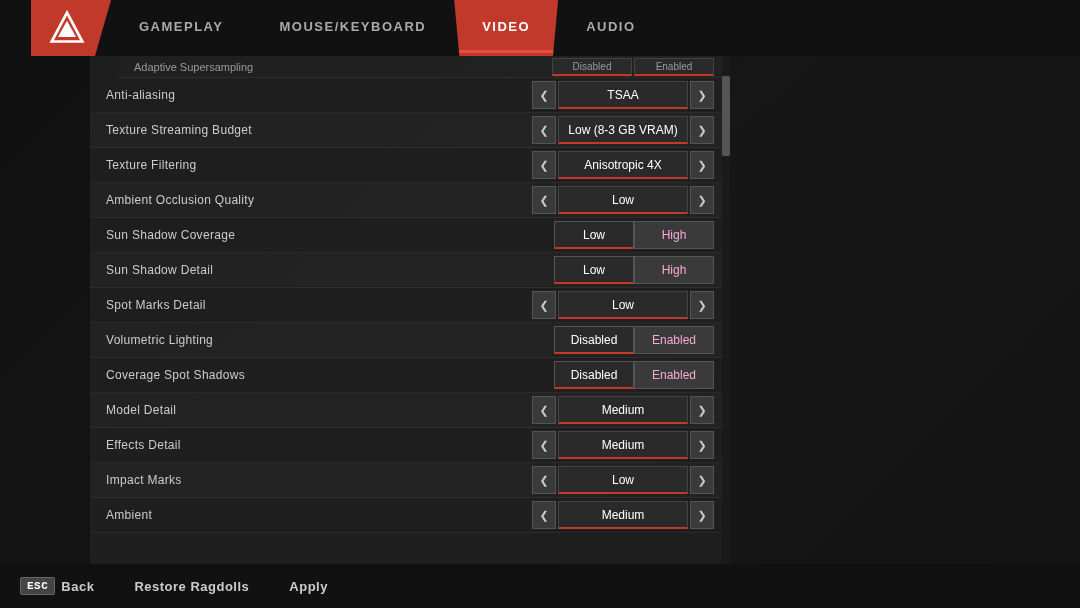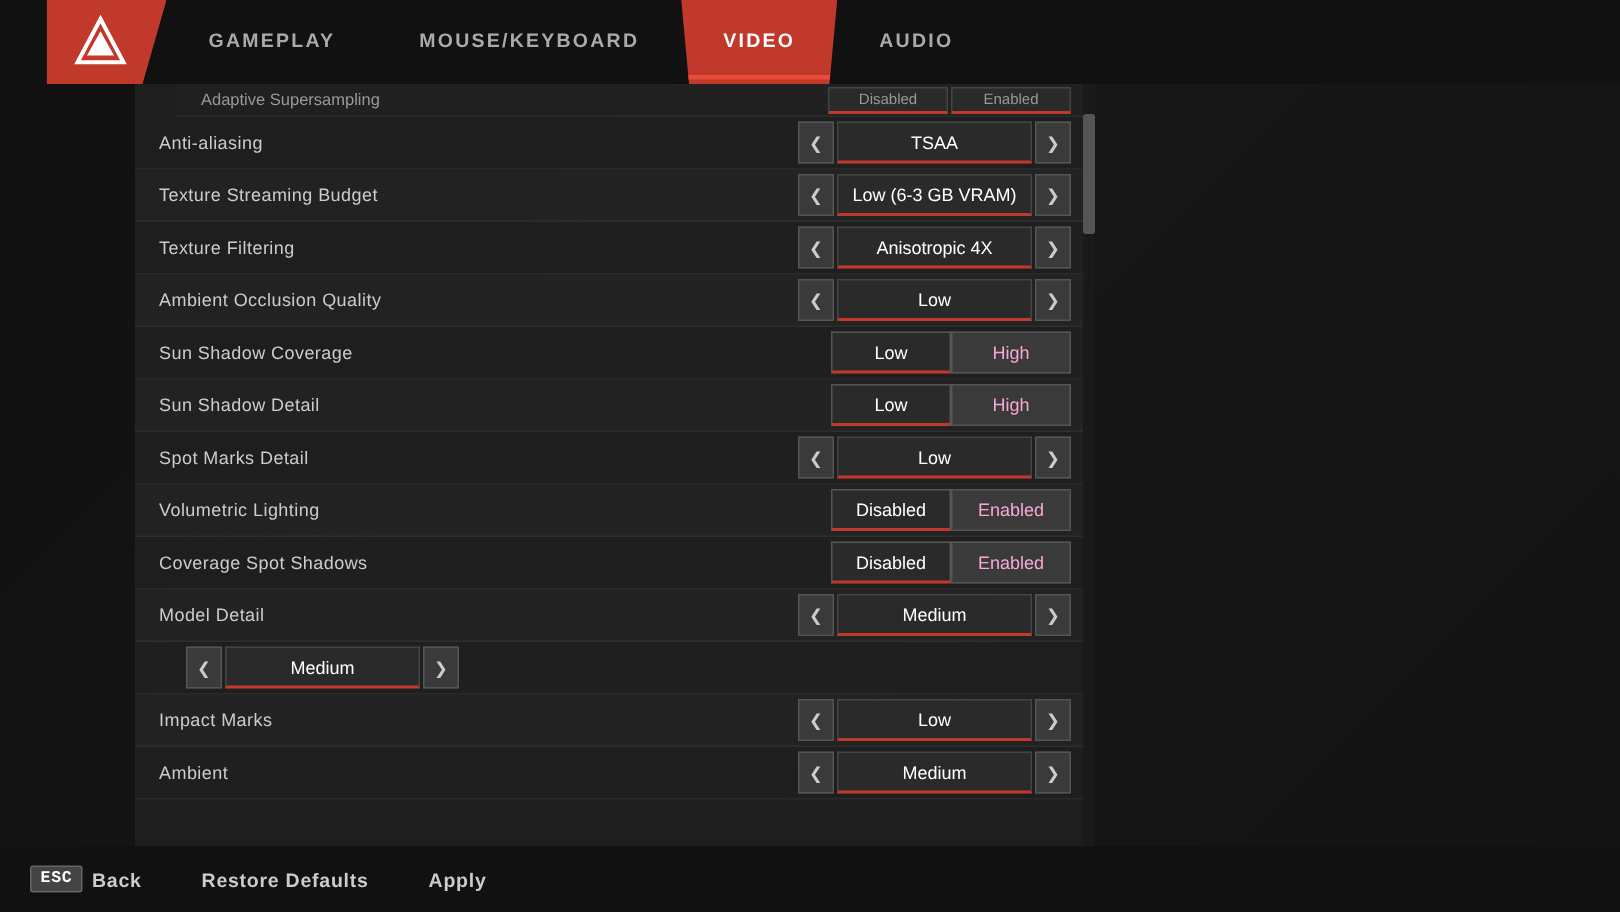--- a/index.html
+++ b/index.html
@@ -355,21 +355,21 @@
               <div class="value-box">TSAA</div>
               <div class="arrow-btn">❯</div>
             </div>
           </div>
         </div>
         <div class="setting-row">
           <span class="setting-label">Texture Streaming Budget</span>
           <div class="setting-control">
             <div class="arrow-control">
               <div class="arrow-btn">❮</div>
-              <div class="value-box">Low (6-3 GB VRAM)</div>
+              <div class="value-box">Low (8-3 GB VRAM)</div>
               <div class="arrow-btn">❯</div>
             </div>
           </div>
         </div>
         <div class="setting-row">
           <span class="setting-label">Texture Filtering</span>
           <div class="setting-control">
             <div class="arrow-control">
               <div class="arrow-btn">❮</div>
               <div class="value-box">Anisotropic 4X</div>
@@ -437,20 +437,21 @@
           <span class="setting-label">Model Detail</span>
           <div class="setting-control">
             <div class="arrow-control">
               <div class="arrow-btn">❮</div>
               <div class="value-box">Medium</div>
               <div class="arrow-btn">❯</div>
             </div>
           </div>
         </div>
         <div class="setting-row">
+          <span class="setting-label">Effects Detail</span>
           <div class="setting-control">
             <div class="arrow-control">
               <div class="arrow-btn">❮</div>
               <div class="value-box">Medium</div>
               <div class="arrow-btn">❯</div>
             </div>
           </div>
         </div>
         <div class="setting-row">
           <span class="setting-label">Impact Marks</span>
@@ -481,18 +482,18 @@
   <div class="right-panel"></div>
 </div>
 
 <div class="bottom-bar">
 
 <div class="bottom-action">
       <span class="key-badge">ESC</span>
       <span>Back</span>
     </div>
     <div class="bottom-action">
-      <span>Restore Defaults</span>
+      <span>Restore Ragdolls</span>
     </div>
     <div class="bottom-action">
       <span>Apply</span>
     </div>
   </div>
 
 </body></html>

